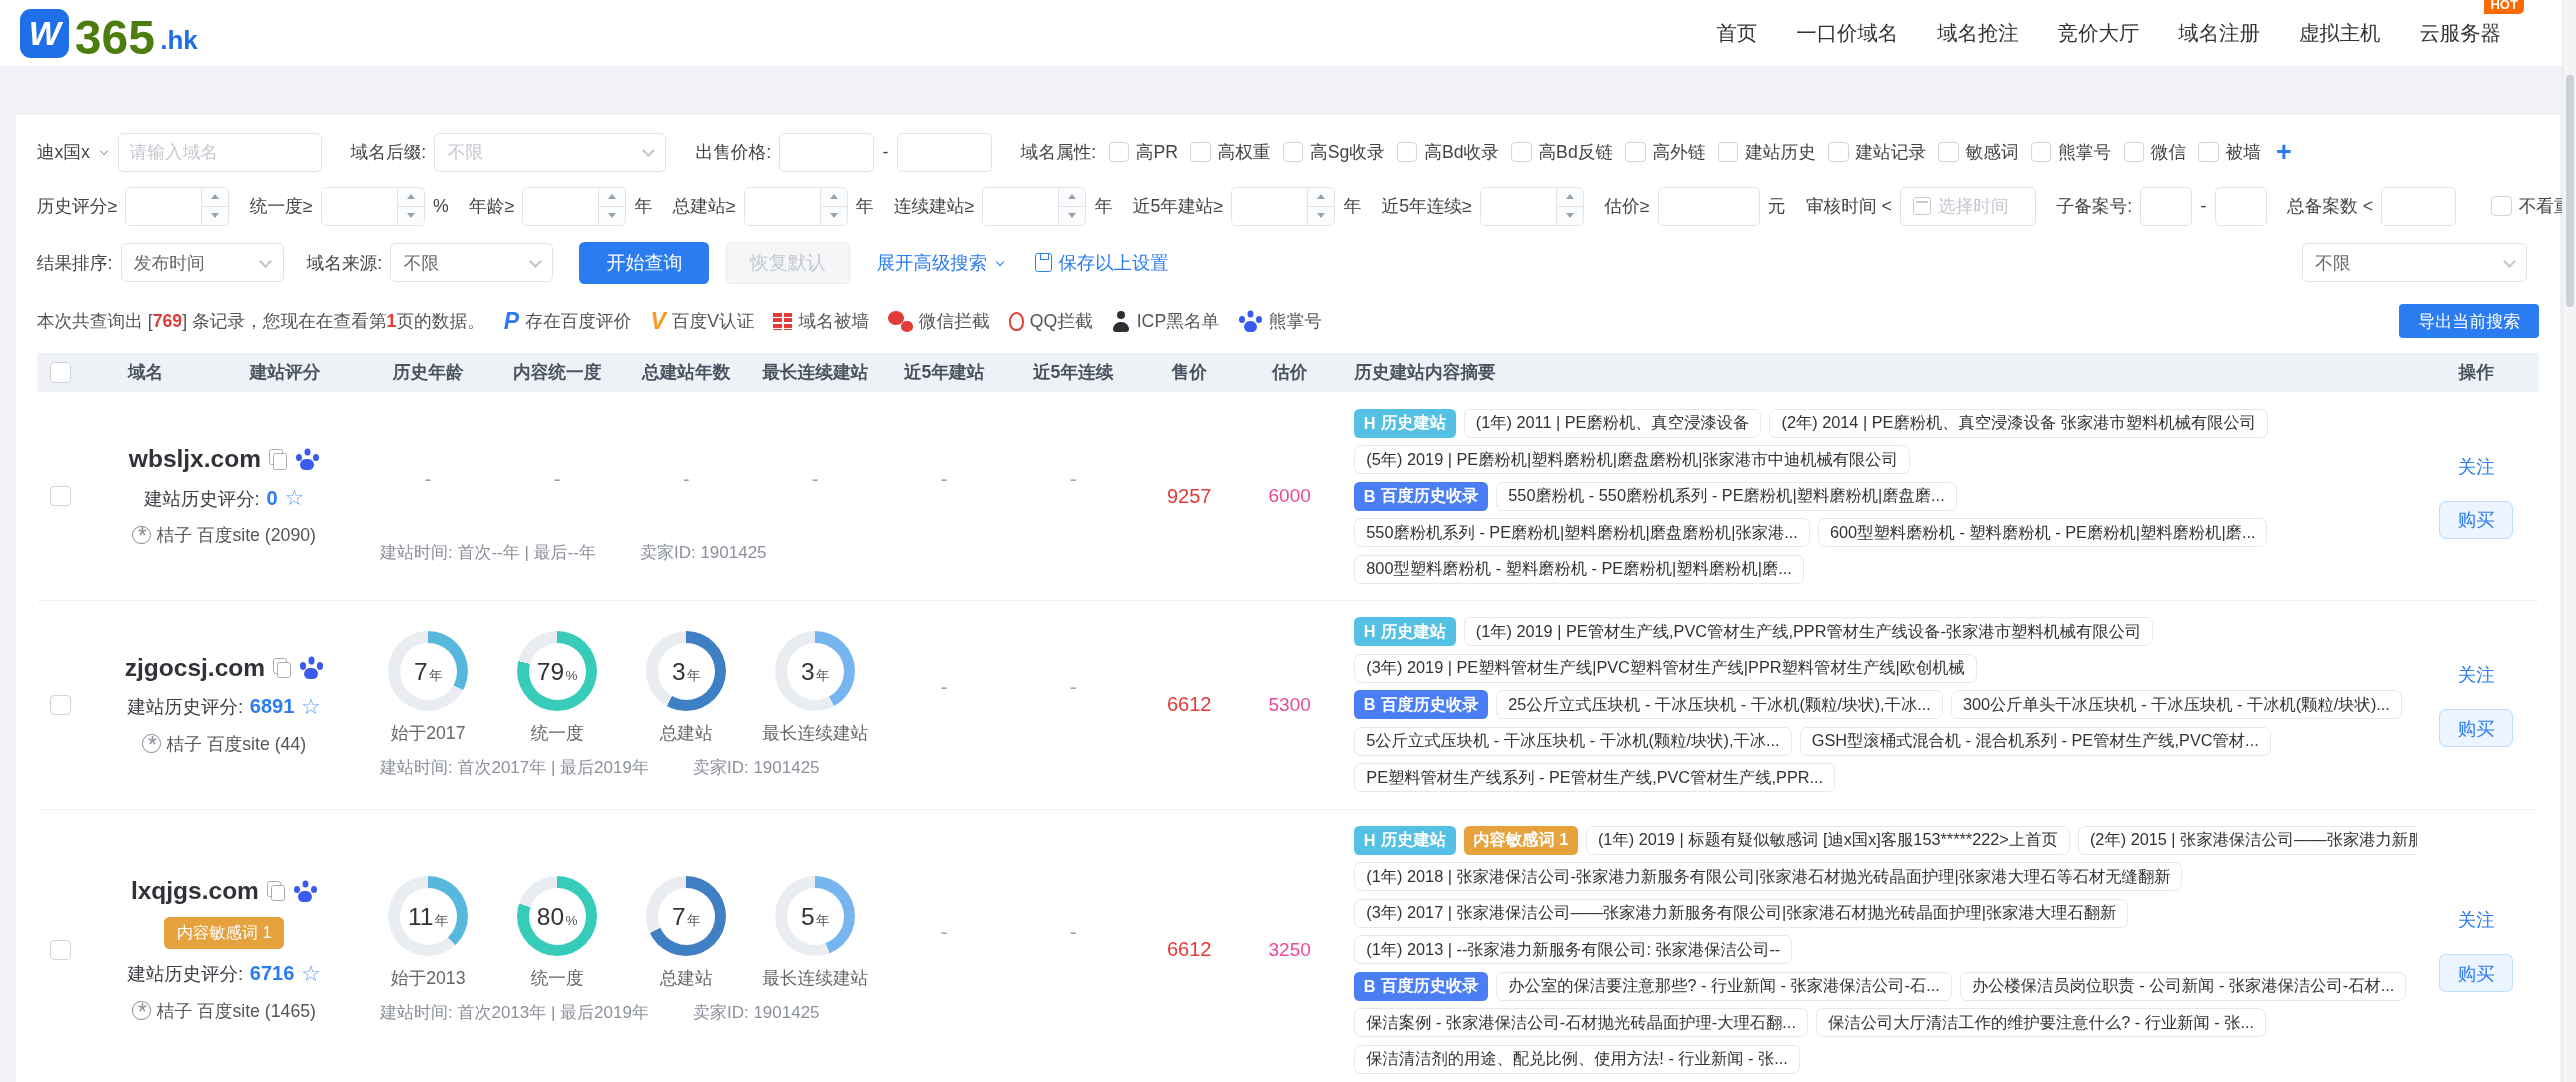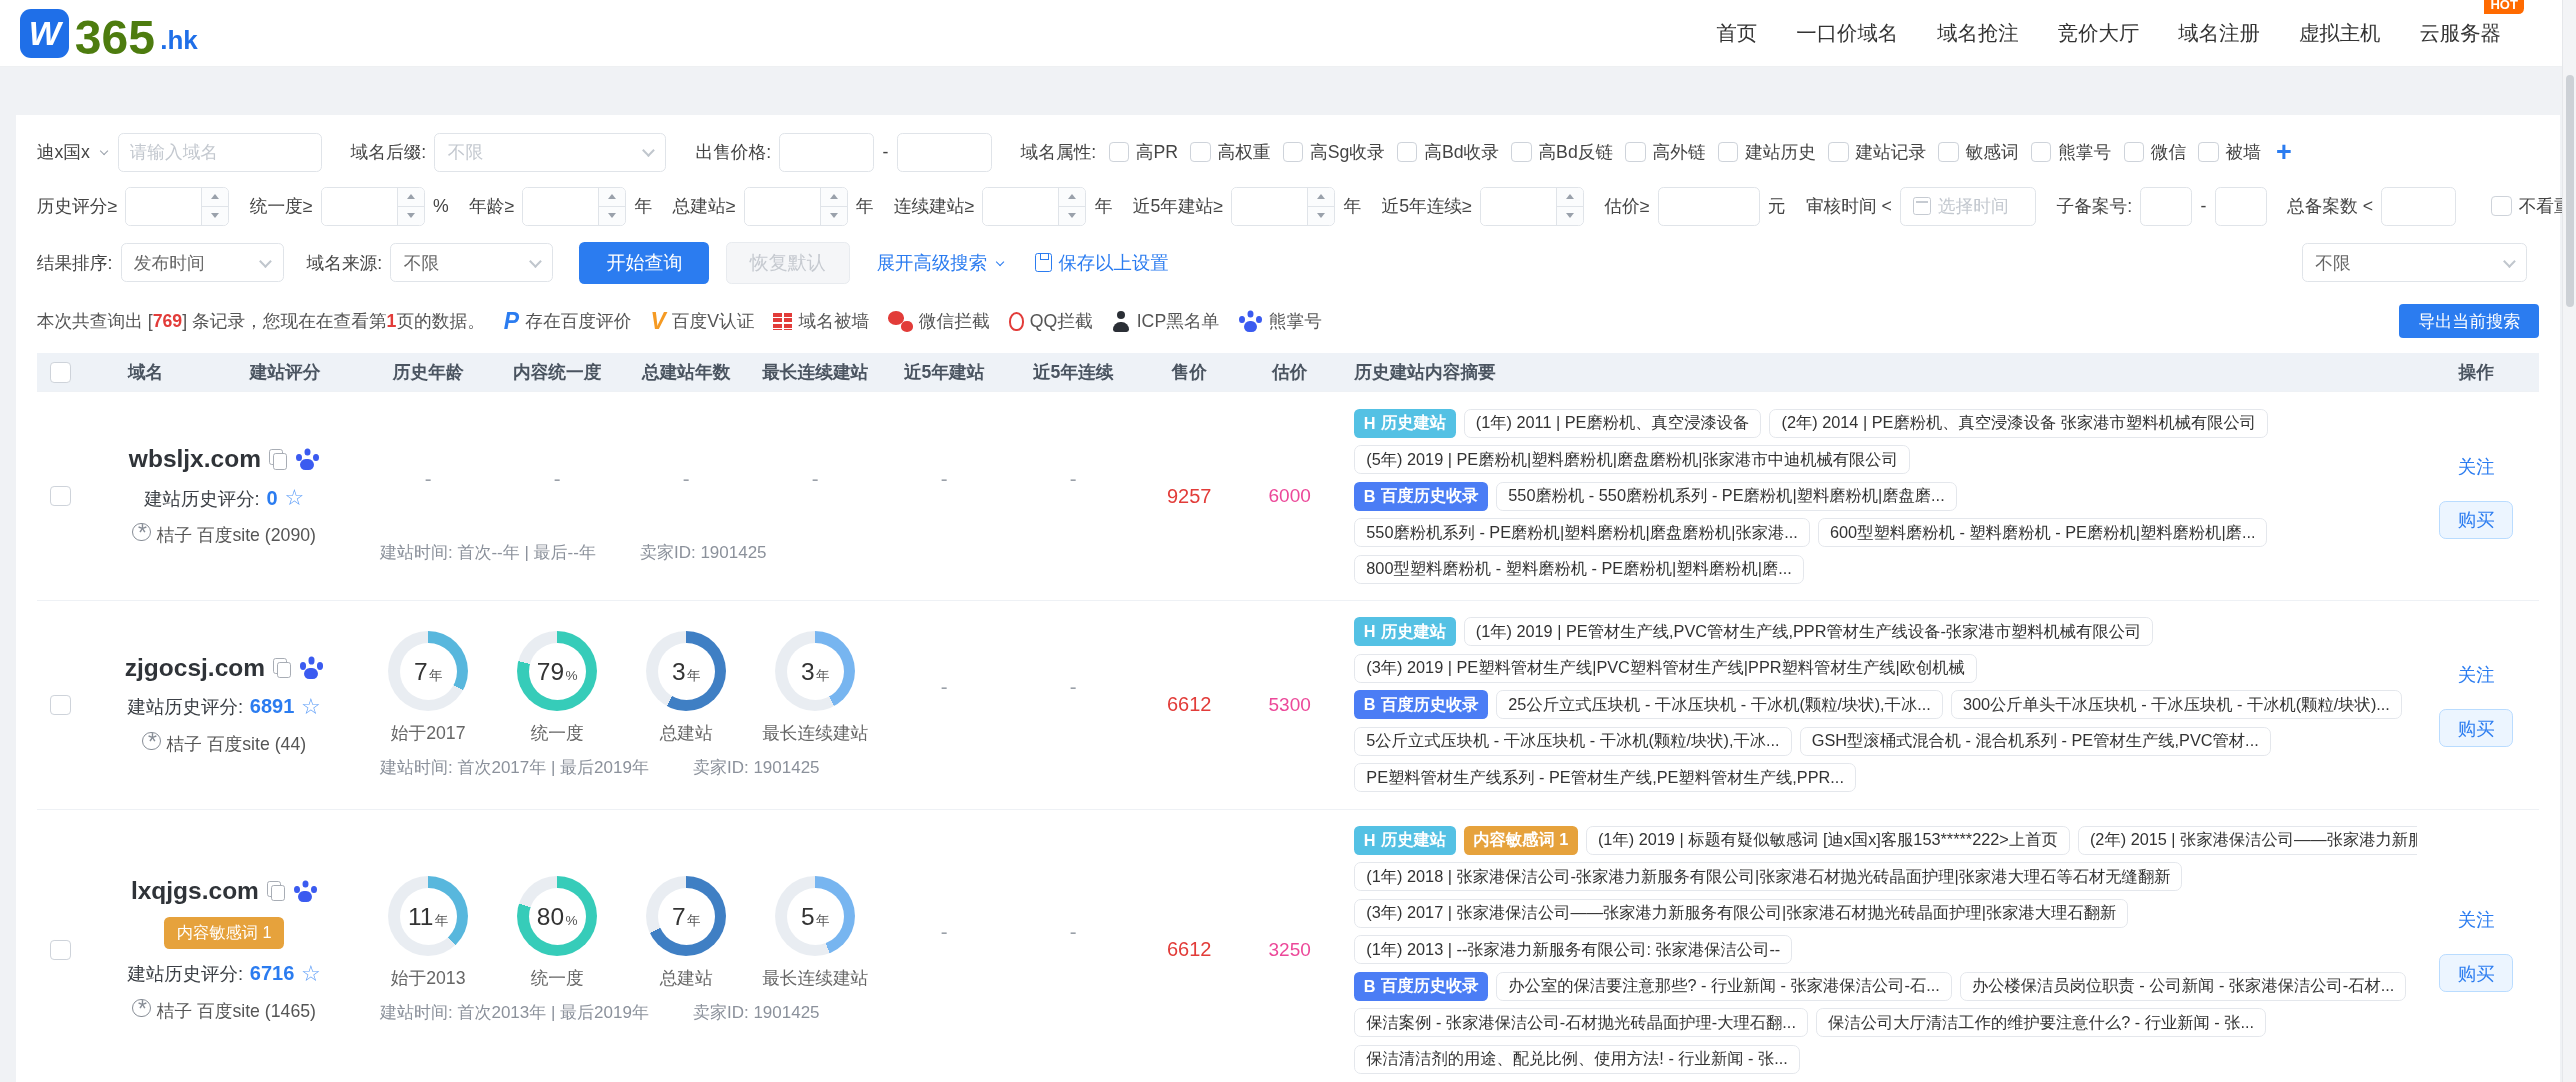--- a/index.html
+++ b/index.html
@@ -96,21 +96,21 @@
 .trow .col-domain{display:flex;flex-direction:column;align-items:center;justify-content:center;gap:12.3px}
 .dline1{display:flex;align-items:center;gap:8.2px}
 .dname{font-size:24.5px;font-weight:700;color:#2f3338;cursor:pointer}
 .i-copy{width:17.7px;height:20.4px;position:relative;cursor:pointer;flex:none}
 .i-copy::before{content:"";position:absolute;left:0;top:0;width:11.6px;height:14.3px;border:1.4px solid #a8adb5;border-radius:2.7px}
 .i-copy::after{content:"";position:absolute;right:0;bottom:0;width:11.6px;height:14.3px;border:1.4px solid #a8adb5;border-radius:2.7px;background:#fff}
 .sens-chip{background:#e6a23c;color:#fff;font-size:16.3px;padding:4.8px 12.3px;border-radius:5.4px}
 .dline2{font-size:18.4px;color:#3c4046;display:flex;gap:6.8px;align-items:center}
 .score{color:#2b7cf0;font-weight:700;font-size:20px}
 .star{color:#5b9cf8;font-size:22px;cursor:pointer;line-height:1}
-.dline3{font-size:17.7px;color:#555;display:flex;gap:6px}
+.dline3{font-size:17.7px;color:#555;display:flex;align-items:center;gap:6px}
 .i-wheel{width:18.4px;height:18.4px;border-radius:50%;border:1.4px solid #878d96;position:relative;flex:none;overflow:hidden}
 .i-wheel::before{content:"*";position:absolute;left:0;right:0;top:1.4px;text-align:center;font-size:23px;color:#878d96;line-height:17.7px}
 .trow .col-mid{display:flex;flex-direction:column;justify-content:center}
 .charts{display:flex}
 .chart-cell{width:129px;display:flex;flex-direction:column;align-items:center;justify-content:center;min-height:102px}
 .dash{font-size:20.4px;color:#9aa0a8}
 .donut{width:80px;height:80px;border-radius:50%;display:flex;align-items:center;justify-content:center;flex:none}
 .hole{width:57px;height:57px;border-radius:50%;background:#fff;display:flex;align-items:baseline;justify-content:center;padding-top:15px}
 .dval{font-size:24.5px;color:#333}
 .dunit{font-size:13.6px;color:#555;margin-left:1.4px}
@@ -603,21 +603,21 @@
                 <span>百度历史收录</span>
               </span>
               <span class="pill">25公斤立式压块机 - 干冰压块机 - 干冰机(颗粒/块状),干冰...</span>
               <span class="pill">300公斤单头干冰压块机 - 干冰压块机 - 干冰机(颗粒/块状)...</span>
             </div>
             <div class="sline">
               <span class="pill">5公斤立式压块机 - 干冰压块机 - 干冰机(颗粒/块状),干冰...</span>
               <span class="pill">GSH型滚桶式混合机 - 混合机系列 - PE管材生产线,PVC管材...</span>
             </div>
             <div class="sline">
-              <span class="pill">PE塑料管材生产线系列 - PE管材生产线,PE塑料管材生产线,PPR...</span>
+              <span class="pill">PE塑料管材生产线系列 - PE管材生产线,PVC管材生产线,PPR...</span>
             </div>
           </div>
           <div class="col col-action">
             <span class="follow">关注</span>
             <span class="buy">购买</span>
           </div>
         </div>
         <div class="trow" style="min-height: 203px;">
           <div class="col col-check">
             <span class="cbox"></span>

